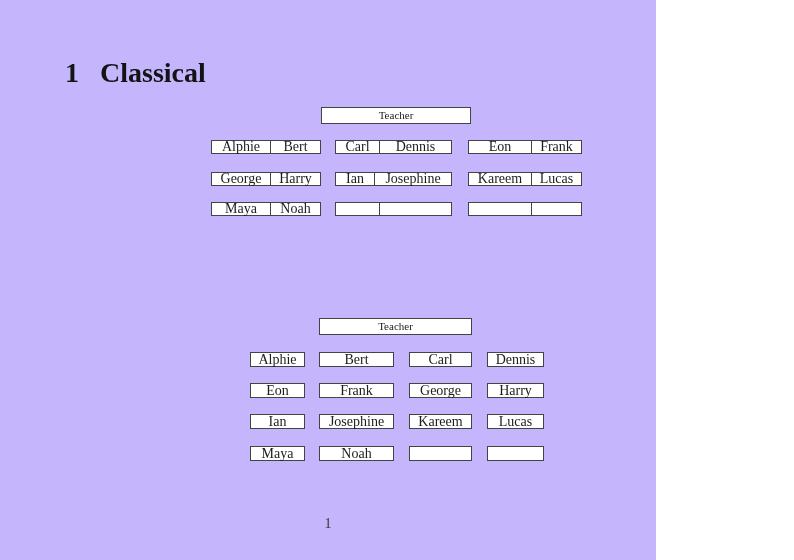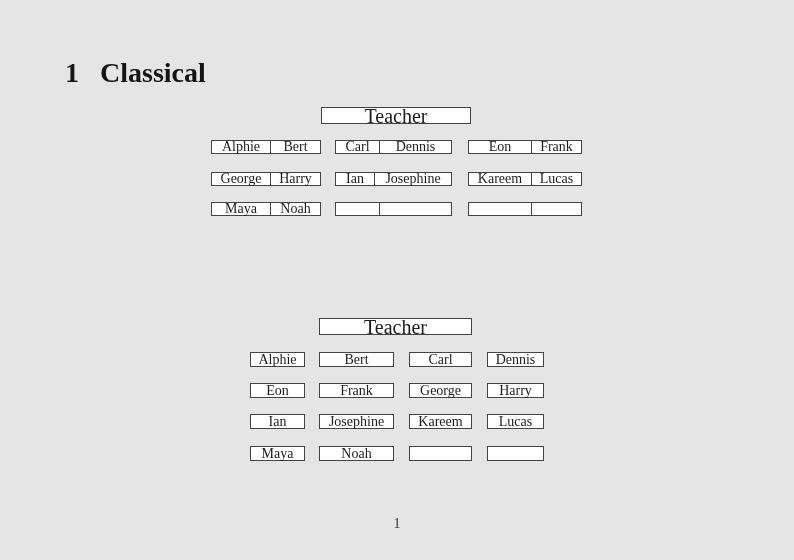--- a/index.html
+++ b/index.html
@@ -2,34 +2,34 @@
 <html><head>
 <meta charset="utf-8">
 <style>
   * { margin:0; padding:0; box-sizing:border-box; }
   html,body { background:#ffffff; }
   body {
     width:794px; height:560px;
     font-family:"Liberation Serif","DejaVu Serif",serif;
     color:#1c1c1c;
   }
-  .page { position:relative; width:794px; height:560px; background:#e5e5e5; overflow:hidden; }
+  .page { position:relative; width:656px; height:560px; background:#c4b5fd; overflow:hidden; }
 
   .heading {
     position:absolute; left:65px;
     font-weight:700; font-size:28px; line-height:1;
     white-space:nowrap; color:#141414;
   }
   .heading .num { display:inline-block; min-width:35px; }
 
   .box { position:absolute; border:1px solid #444444; background:#ffffff; }
 
   .teacher {
     height:17px; display:flex; align-items:center; justify-content:center;
-    font-size:20px; line-height:1;
+    font-size:11px; line-height:1;
   }
 
   .desk { height:14px; display:flex; }
   .desk .cell {
     display:flex; align-items:center; justify-content:center;
     font-size:14px; line-height:1; height:100%;
     border-right:1px solid #444444; white-space:nowrap;
   }
   .desk .cell.last { border-right:none; flex:1; }
 

